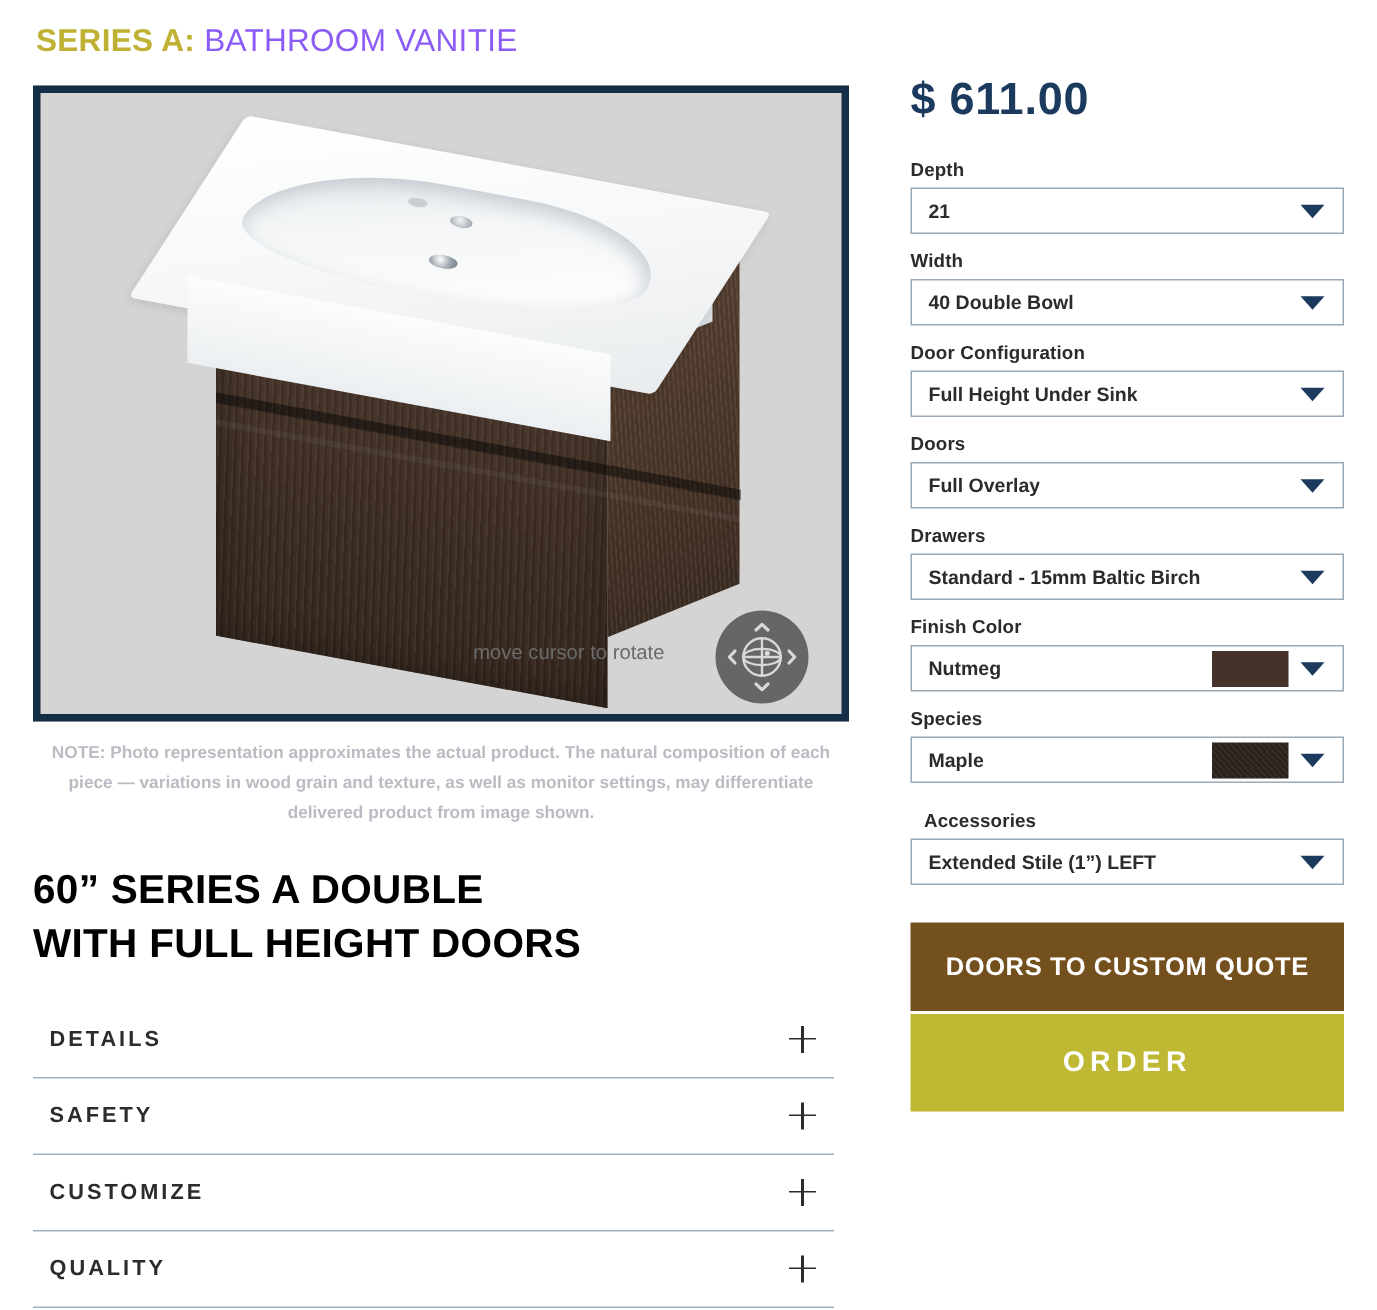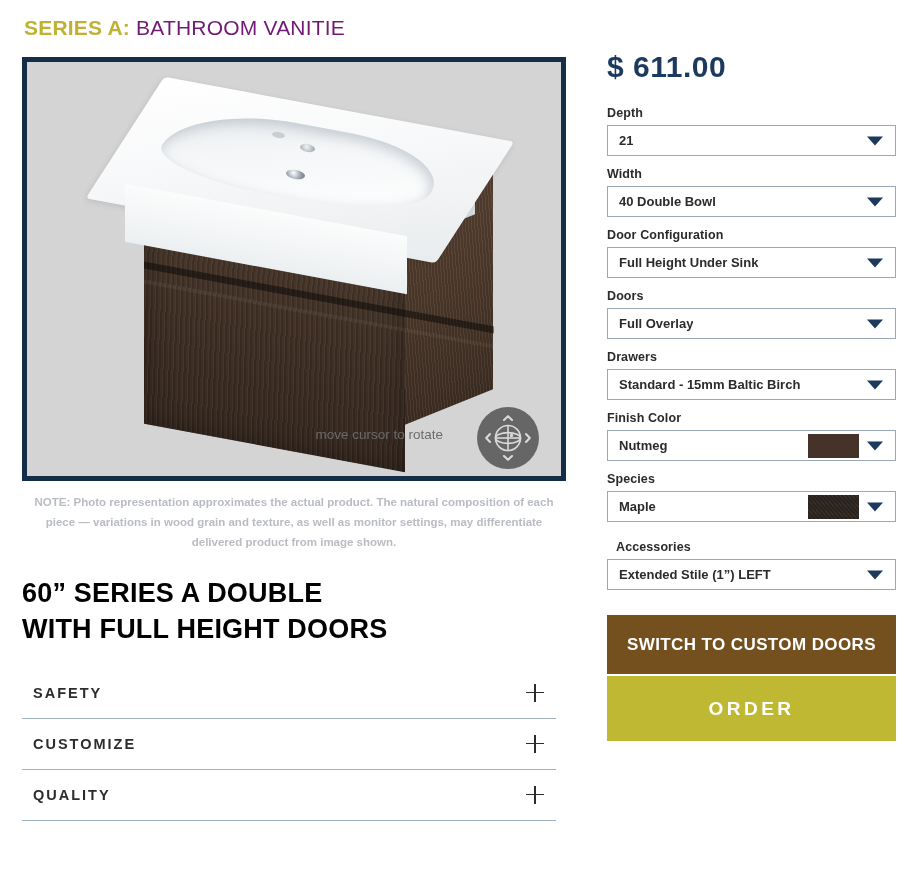--- a/index.html
+++ b/index.html
@@ -23,21 +23,21 @@
   .series-header {
     position: absolute;
     left: 24px;
     top: 16px;
     font-size: 21px;
     font-weight: 700;
     letter-spacing: 0.2px;
     white-space: nowrap;
   }
   .series-label { color: #bfb133; }
-  .series-name { color: #701a75; font-weight: 400; text-align: center; }
+  .series-name { color: #8b5cf6; font-weight: 400; text-align: center; }
 
   
   .left-col {
     position: absolute;
     left: 22px;
     top: 57px;
     width: 544px;
   }
 
   .viewer {
@@ -357,20 +357,24 @@
 
     <div class="note">NOTE: Photo representation approximates the actual product. The natural composition of each piece — variations in wood grain and texture, as well as monitor settings, may differentiate delivered product from image shown.</div>
 
     <div class="product-title">
       <div>60” SERIES A DOUBLE</div>
       <div>WITH FULL HEIGHT DOORS</div>
     </div>
 
     <div class="accordion">
       <div class="acc-item">
+        <span class="acc-label">DETAILS</span>
+        <span class="acc-plus"></span>
+      </div>
+      <div class="acc-item">
         <span class="acc-label">SAFETY</span>
         <span class="acc-plus"></span>
       </div>
       <div class="acc-item">
         <span class="acc-label">CUSTOMIZE</span>
         <span class="acc-plus"></span>
       </div>
       <div class="acc-item">
         <span class="acc-label">QUALITY</span>
         <span class="acc-plus"></span>
@@ -441,17 +445,17 @@
     </div>
 
     <div class="field indented gap-above">
       <div class="field-label">Accessories</div>
       <div class="select-box">
         <span class="select-value">Extended Stile (1”) LEFT</span>
         <span class="caret"></span>
       </div>
     </div>
 
-    <button class="btn btn-quote">SWITCH TO CUSTOM DOORS</button>
+    <button class="btn btn-quote">DOORS TO CUSTOM QUOTE</button>
     <button class="btn btn-order">ORDER</button>
   </div>
 
 </div>
 
 </body></html>

